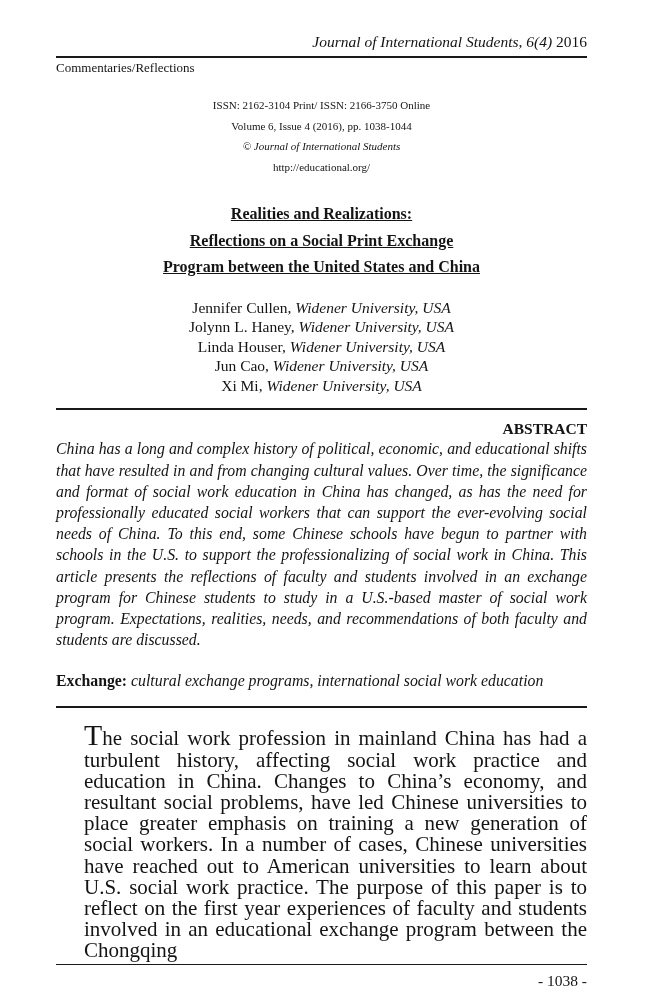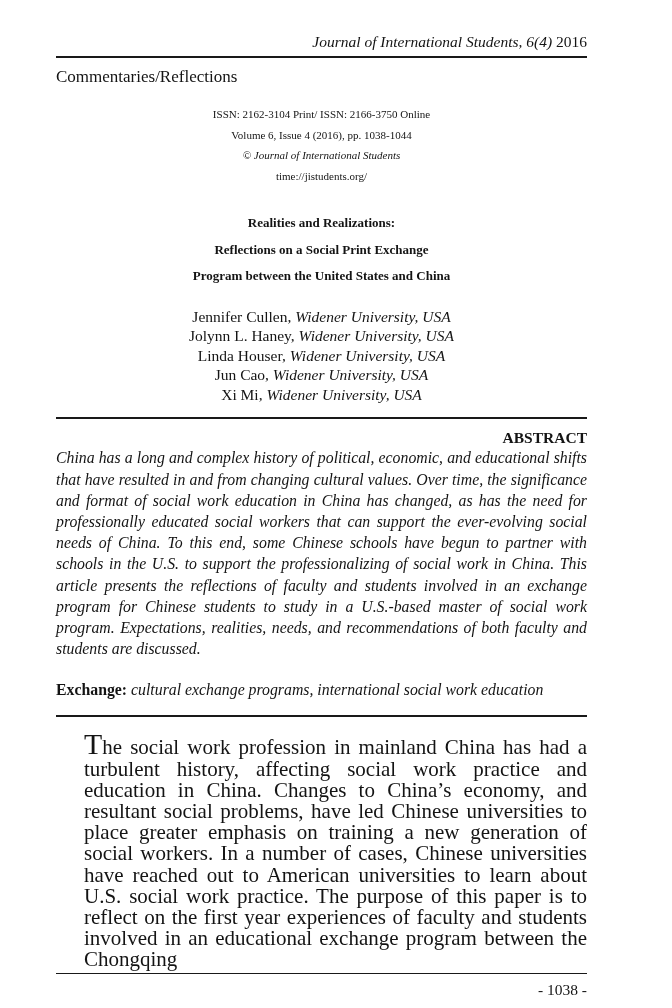--- a/index.html
+++ b/index.html
@@ -33,36 +33,36 @@
     border: none;
     border-top: 2.5px solid #191919;
     margin: 5px 0 0 0;
   }
   .rule-thin {
     border: none;
     border-top: 1.5px solid #191919;
     margin: 2px 0 0 0;
   }
   .section-label {
-    font-size: 17px;
+    font-size: 13px;
     line-height: 19px;
-    margin-top: 9px;
   }
   .pub-info {
     text-align: center;
     font-size: 11px;
     line-height: 20.5px;
     margin-top: 18px;
   }
   .article-title {
     text-align: center;
     font-weight: bold;
-    font-size: 13px;
+    font-size: 16px;
     line-height: 26.5px;
     margin-top: 24px;
+    text-decoration: underline;
   }
   .authors {
     text-align: center;
     font-size: 15.5px;
     line-height: 19.6px;
     margin-top: 17px;
   }
   .abstract-rule { margin-top: 13px; }
   .abstract-heading {
     text-align: right;
@@ -115,21 +115,21 @@
   </div>
 
   <hr class="rule-thick">
 
   <div class="section-label">Commentaries/Reflections</div>
 
   <div class="pub-info">
     <div>ISSN: 2162-3104 Print/ ISSN: 2166-3750 Online</div>
     <div>Volume 6, Issue 4 (2016), pp. 1038-1044</div>
     <div class="italic">© Journal of International Students</div>
-    <div>time://jistudents.org/</div>
+    <div>http://educational.org/</div>
   </div>
 
   <div class="article-title">
     <div>Realities and Realizations:</div>
     <div>Reflections on a Social Print Exchange</div>
     <div>Program between the United States and China</div>
   </div>
 
   <div class="authors">
     <div>

